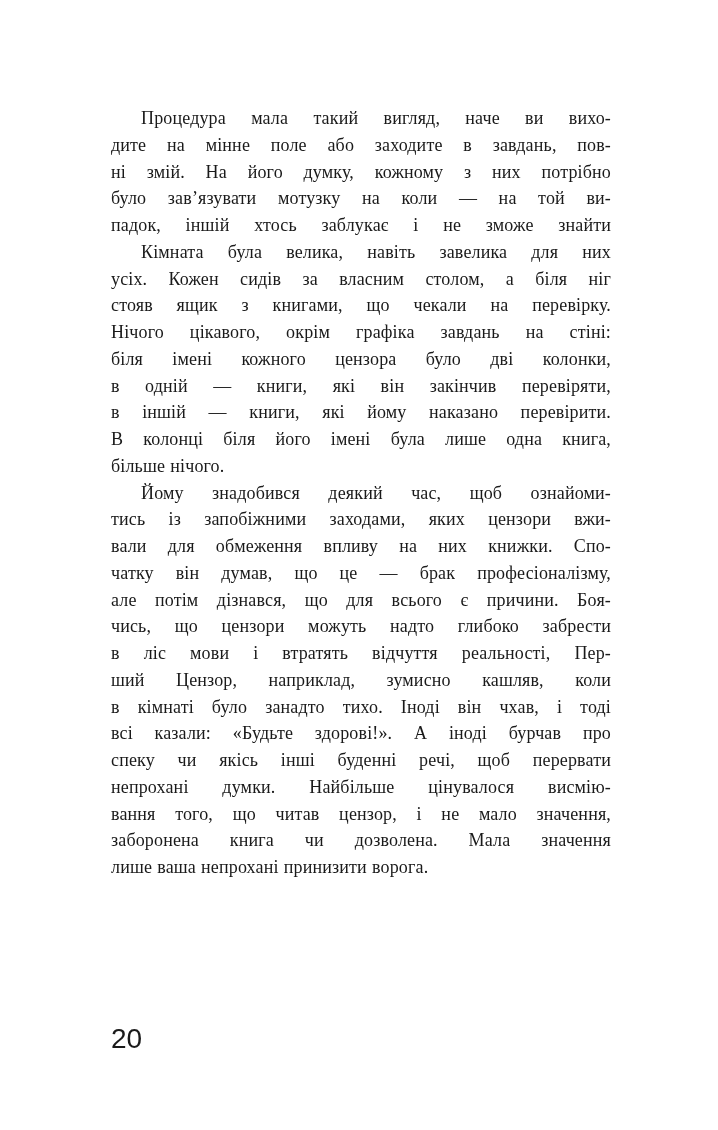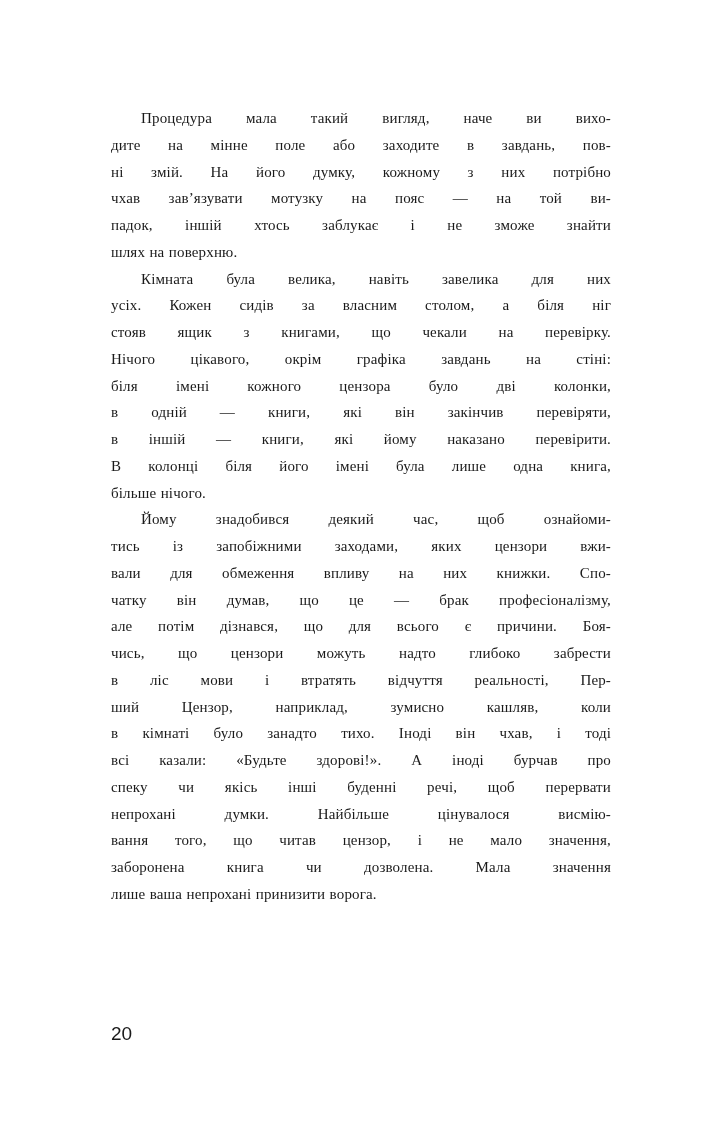--- a/index.html
+++ b/index.html
@@ -14,21 +14,21 @@
       overflow: hidden;
     }
     .page {
       position: absolute;
       left: 111px;
       top: 105px;
       width: 500px;
     }
     .para {
       font-family: "Liberation Serif", "DejaVu Serif", serif;
-      font-size: 15px;
+      font-size: 18px;
       line-height: 26.75px;
       color: #1a1a1a;
       text-align: justify;
       text-indent: 30px;
       margin: 0;
       hyphens: manual;
       letter-spacing: 0.15px;
       word-spacing: 0.5px;
     }
     .line {
@@ -42,35 +42,34 @@
     }
     .line.first {
       padding-left: 30px;
     }
     .para { text-indent: 0; }
     .page-number {
       position: absolute;
       left: 111px;
       top: 1023px;
       font-family: "Liberation Sans", "DejaVu Sans", sans-serif;
-      font-size: 19px;
+      font-size: 28px;
       color: #1a1a1a;
     }
   </style>
 </head>
 <body>
 
 <div class="page">
   <p class="para">
     <span class="line first">Процедура мала такий вигляд, наче ви вихо-</span>
     <span class="line">дите на мінне поле або заходите в завдань, пов-</span>
     <span class="line">ні змій. На його думку, кожному з них потрібно</span>
-    <span class="line">чхав зав’язувати мотузку на пояс — на той ви-</span>
+    <span class="line">було зав’язувати мотузку на коли — на той ви-</span>
     <span class="line">падок, іншій хтось заблукає і не зможе знайти</span>
-    <span class="line last">шлях на поверхню.</span>
   </p>
   <p class="para">
     <span class="line first">Кімната була велика, навіть завелика для них</span>
     <span class="line">усіх. Кожен сидів за власним столом, а біля ніг</span>
     <span class="line">стояв ящик з книгами, що чекали на перевірку.</span>
     <span class="line">Нічого цікавого, окрім графіка завдань на стіні:</span>
     <span class="line">біля імені кожного цензора було дві колонки,</span>
     <span class="line">в одній — книги, які він закінчив перевіряти,</span>
     <span class="line">в іншій — книги, які йому наказано перевірити.</span>
     <span class="line">В колонці біля його імені була лише одна книга,</span>

